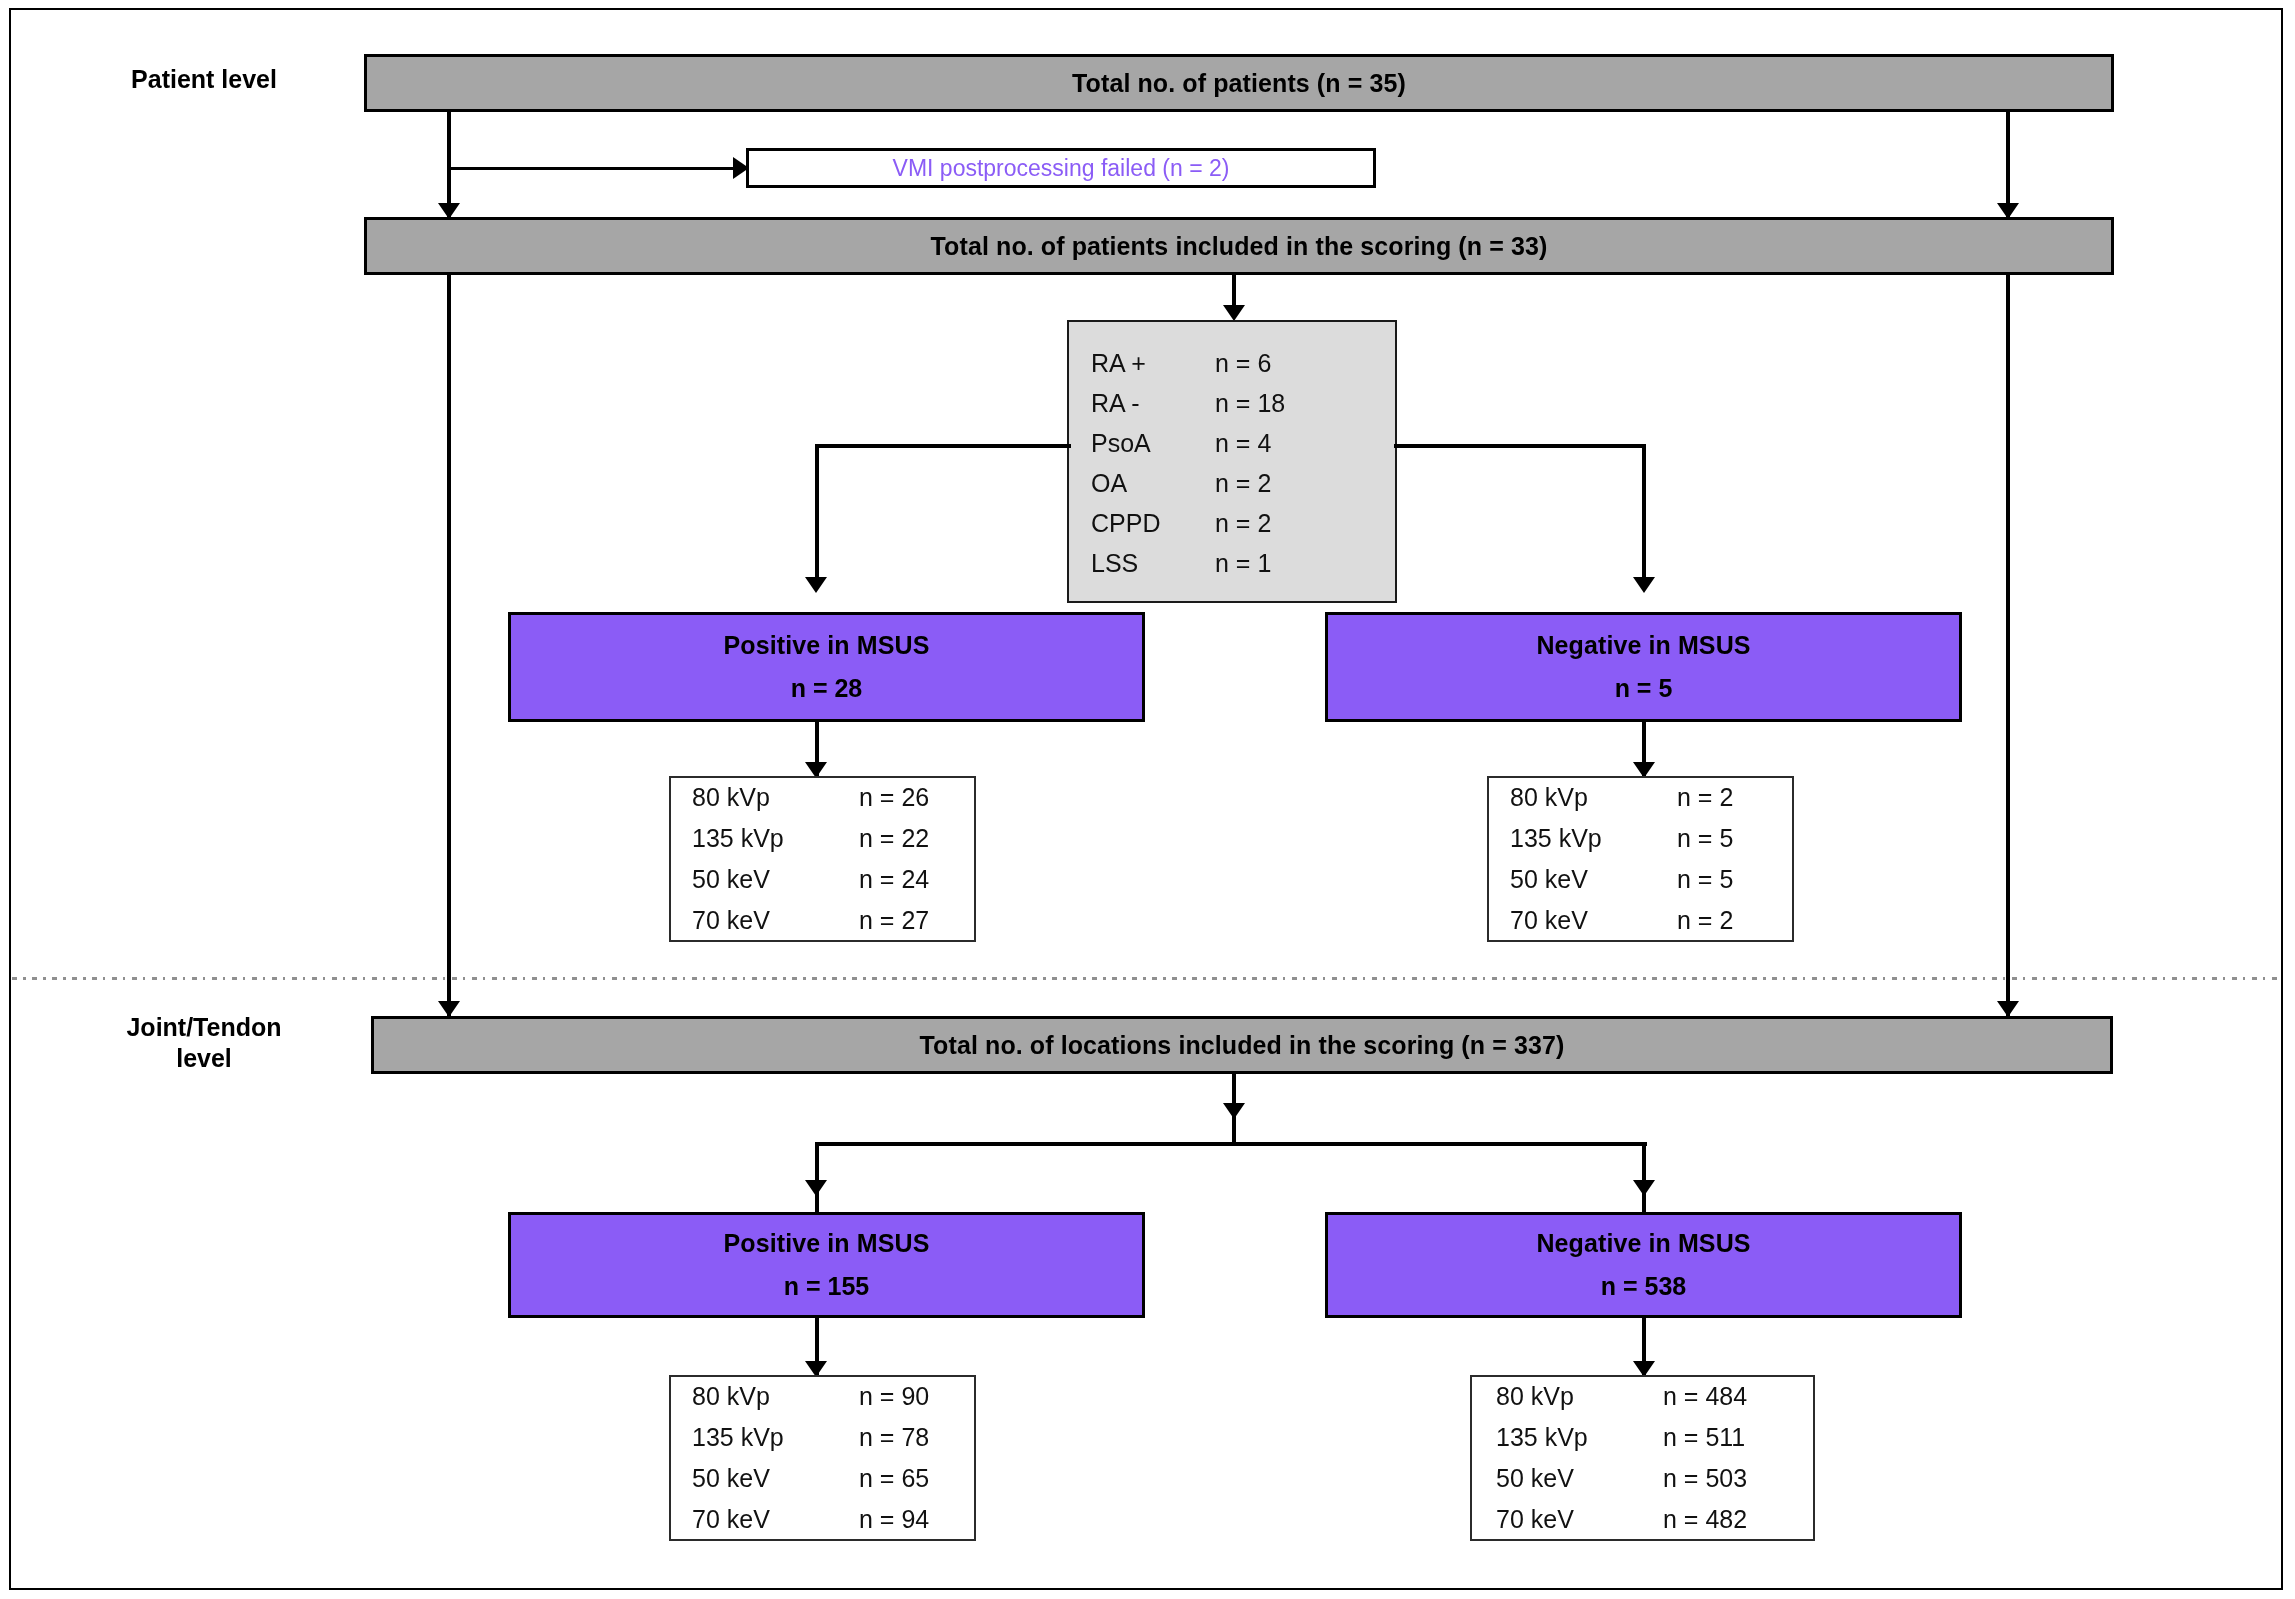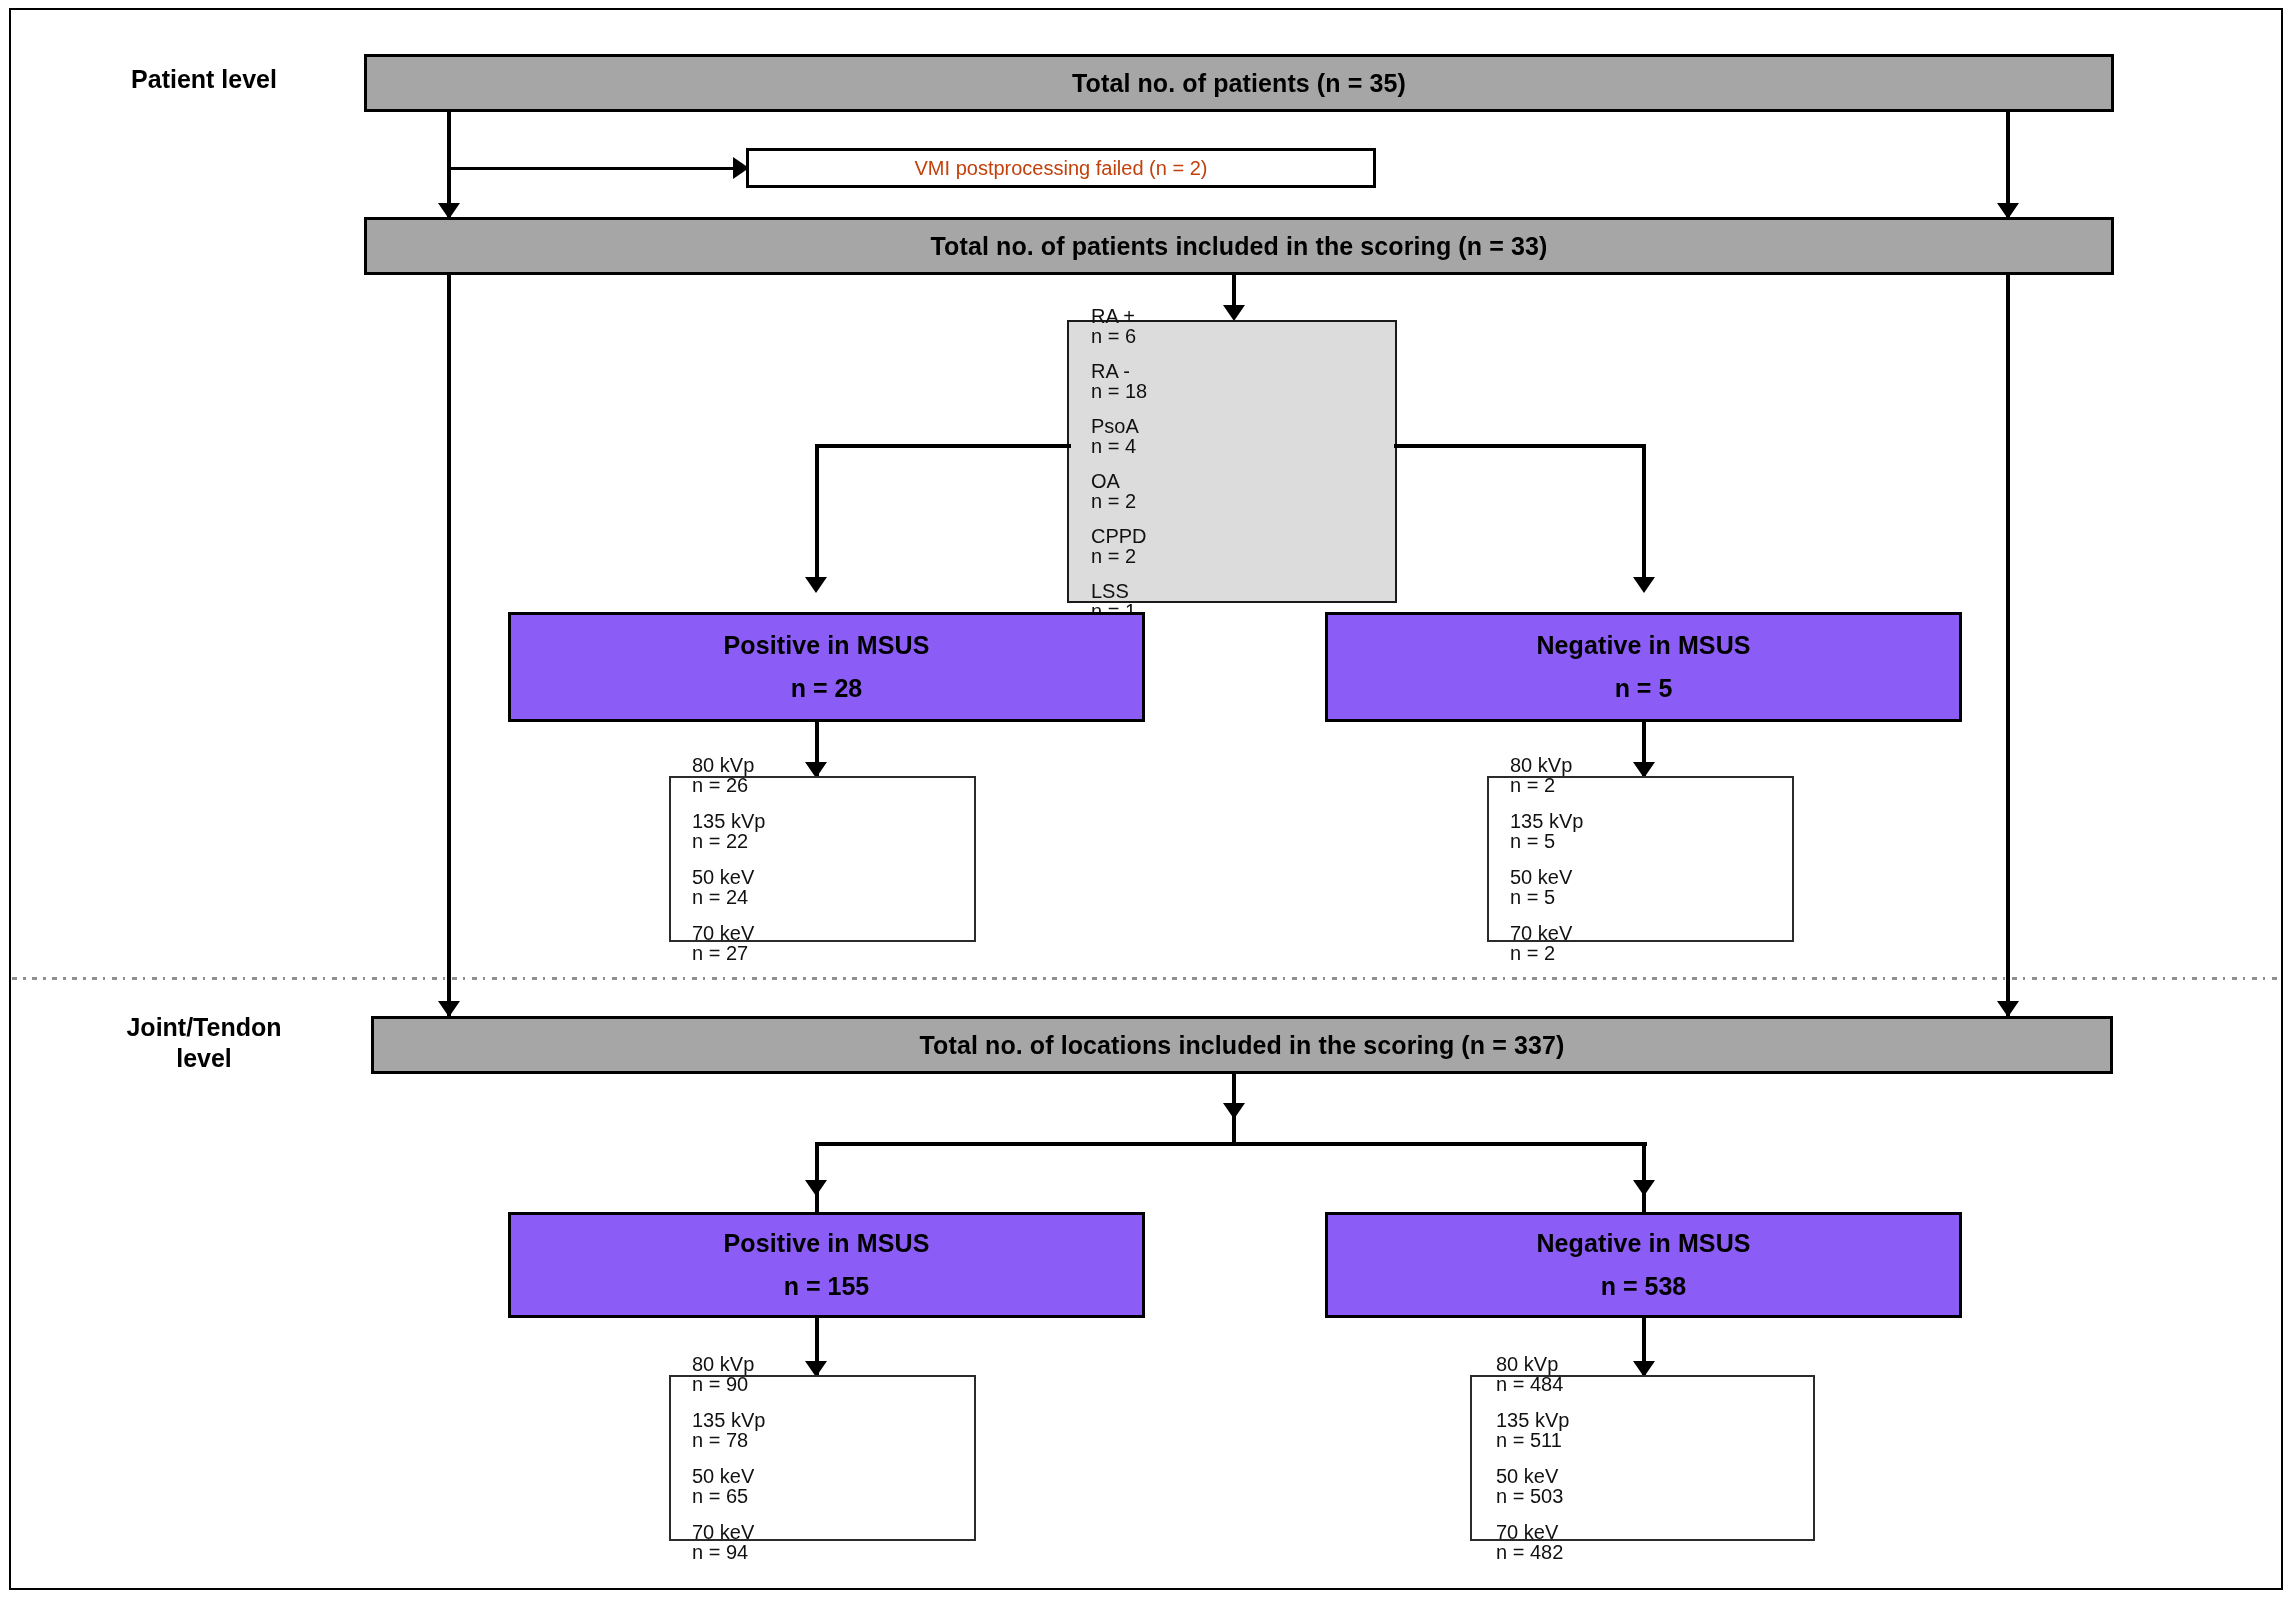--- a/index.html
+++ b/index.html
@@ -66,23 +66,23 @@
     white-space: nowrap;
   }
   .bar-sub {
     font-size: 25px;
     font-weight: bold;
     color: #000000;
     margin-top: 14px;
     white-space: nowrap;
   }
   .note-text {
-    font-size: 20px;
+    font-size: 23px;
     font-weight: normal;
-    color: #c2410c;
+    color: #8b5cf6;
     white-space: nowrap;
   }
 
   
   .level-label {
     position: absolute;
     font-size: 25px;
     font-weight: bold;
     color: #000000;
     text-align: center;
@@ -93,23 +93,23 @@
   
   .rows {
     position: absolute;
     box-sizing: border-box;
     display: flex;
     flex-direction: column;
     justify-content: center;
   }
   .row {
     display: flex;
-    flex-direction: column;
+    flex-direction: row;
     align-items: baseline;
-    font-size: 20px;
+    font-size: 25px;
     color: #111111;
     line-height: 1.0;
   }
   .row .lbl {
     display: inline-block;
   }
   .row .val {
     display: inline-block;
   }
 

